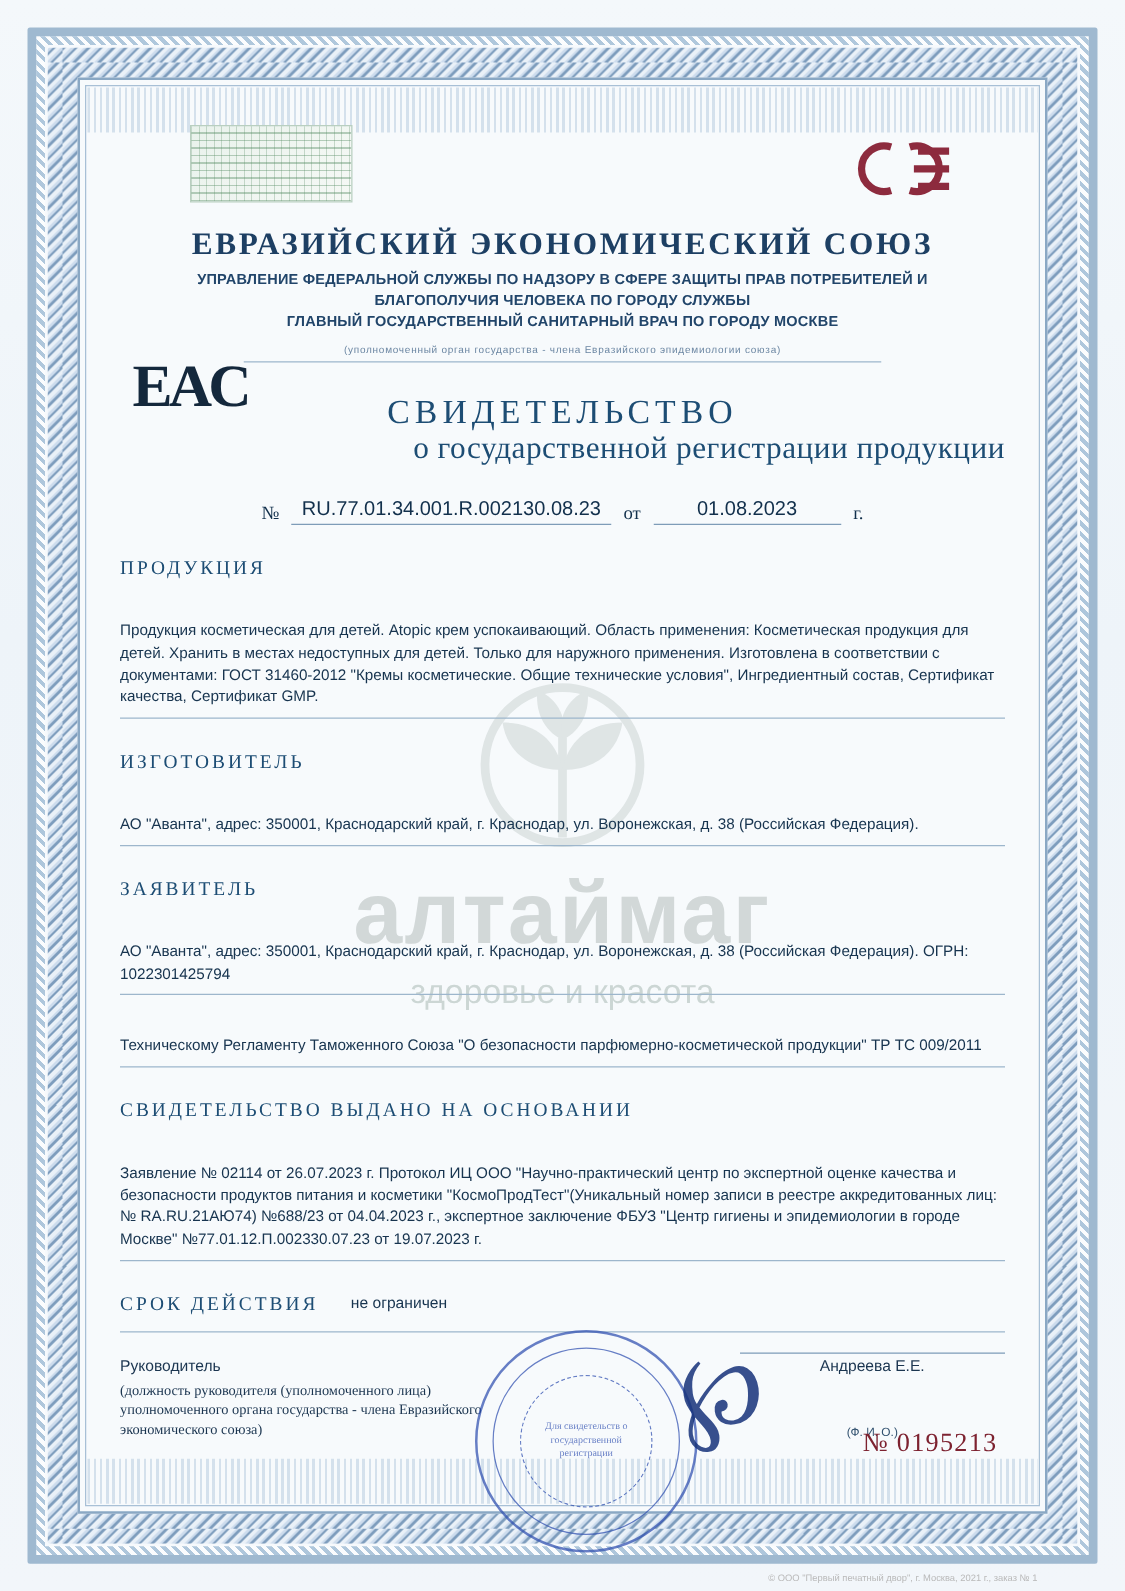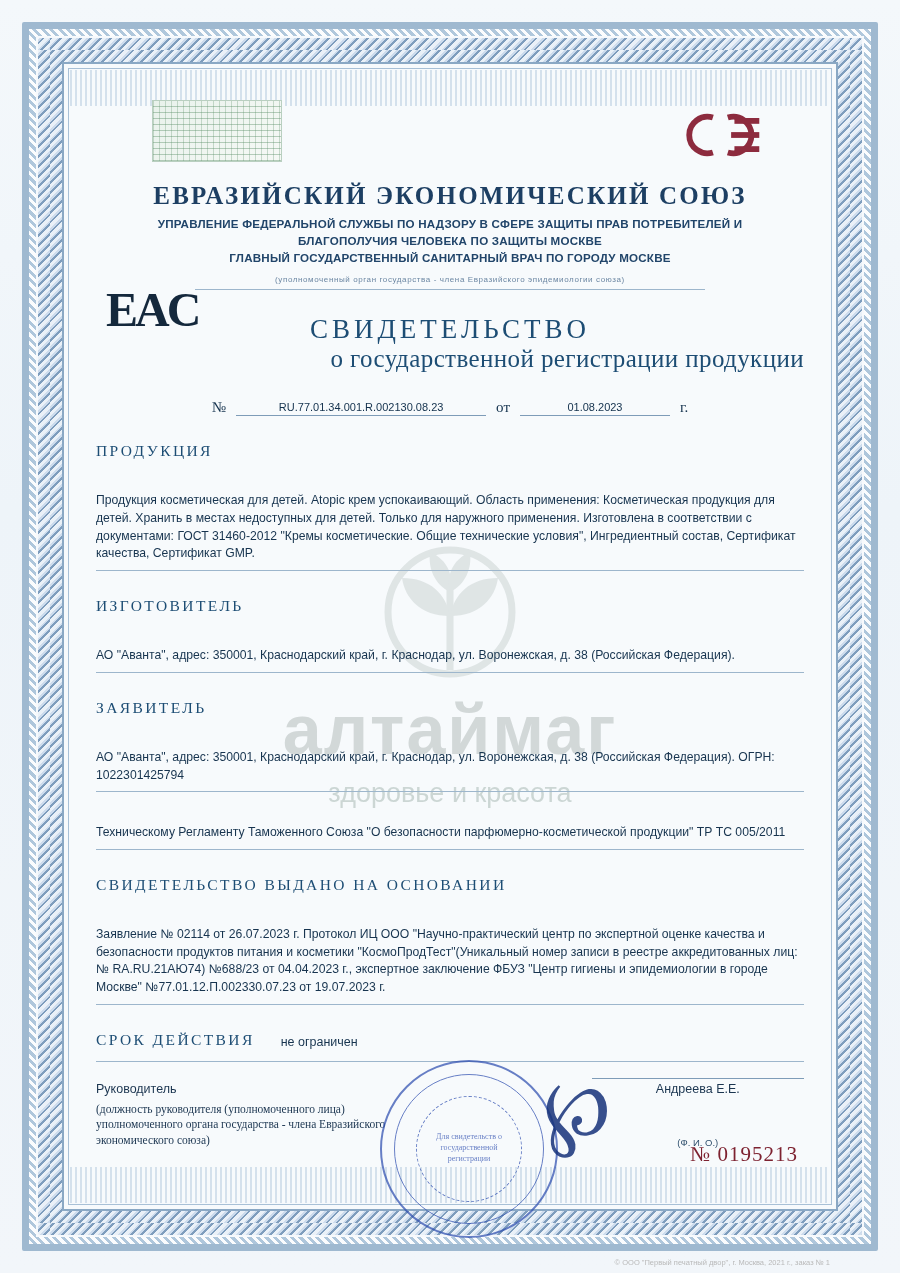--- a/index.html
+++ b/index.html
@@ -142,41 +142,41 @@
     align-items:flex-end;
     justify-content:center;
     gap:10px;
     font-size:14px;
     color:#12304c;
   }
   .numberline .lbl { font-family:"Liberation Serif", serif; font-size:15px; }
   .numberline .val {
     border-bottom:1px solid #7e9cb8;
     min-width:250px; text-align:center; padding:0 8px 2px;
-    font-size:11px;
+    font-size:16px;
   }
   .numberline .val.date { min-width:150px; }
 
   .section { margin-top:26px; }
   .sec-head {
     font-family:"Liberation Serif", serif;
     font-size:15.5px;
     letter-spacing:2.4px;
     color:#1d4d74;
     margin-bottom:5px;
   }
   .sec-body {
     font-size:12.2px;
     line-height:1.45;
     color:#17344f;
     margin-top:32px;
   }
   .sec-line { border-bottom:1px solid #9db6cc; margin-top:7px; }
 
-  .inline-row { display:flex; align-items:center; gap:26px; }
+  .inline-row { display:flex; align-items:flex-start; gap:26px; }
   .inline-row .val { font-size:12.5px; color:#17344f; }
 
   
   .sign-area { margin-top:16px; position:relative; }
   .sign-row {
     display:flex; align-items:flex-end; justify-content:space-between;
     font-size:12.5px;
   }
   .sign-left { width:46%; }
   .sign-right { width:30%; text-align:center; }
@@ -292,21 +292,21 @@
         <path d="M66 35 L100 35"></path>
         <path d="M70 18 L100 18"></path>
         <path d="M70 52 L100 52"></path>
       </g>
     </svg>
 
     <div class="title-block">
       <div class="eaeu-title">ЕВРАЗИЙСКИЙ ЭКОНОМИЧЕСКИЙ СОЮЗ</div>
       <div class="authority">
         <div>УПРАВЛЕНИЕ ФЕДЕРАЛЬНОЙ СЛУЖБЫ ПО НАДЗОРУ В СФЕРЕ ЗАЩИТЫ ПРАВ ПОТРЕБИТЕЛЕЙ И</div>
-        <div>БЛАГОПОЛУЧИЯ ЧЕЛОВЕКА ПО ЗАЩИТЫ МОСКВЕ</div>
+        <div>БЛАГОПОЛУЧИЯ ЧЕЛОВЕКА ПО ГОРОДУ СЛУЖБЫ</div>
         <div>ГЛАВНЫЙ ГОСУДАРСТВЕННЫЙ САНИТАРНЫЙ ВРАЧ ПО ГОРОДУ МОСКВЕ</div>
       </div>
       <div class="auth-note">(уполномоченный орган государства - члена Евразийского эпидемиологии союза)</div>
     </div>
 
     <div class="eac-mark">ЕAC</div>
 
     <div class="cert-word">СВИДЕТЕЛЬСТВО</div>
     <div class="cert-sub">о государственной регистрации продукции</div>
 
@@ -330,21 +330,21 @@
       <div class="sec-line"></div>
     </div>
 
     <div class="section">
       <div class="sec-head">ЗАЯВИТЕЛЬ</div>
       <div class="sec-body">АО "Аванта", адрес: 350001, Краснодарский край, г. Краснодар, ул. Воронежская, д. 38 (Российская Федерация). ОГРН: 1022301425794</div>
       <div class="sec-line"></div>
     </div>
 
     <div class="section">
-      <div class="sec-body">Техническому Регламенту Таможенного Союза "О безопасности парфюмерно-косметической продукции" ТР ТС 005/2011</div>
+      <div class="sec-body">Техническому Регламенту Таможенного Союза "О безопасности парфюмерно-косметической продукции" ТР ТС 009/2011</div>
       <div class="sec-line"></div>
     </div>
 
     <div class="section">
       <div class="sec-head">СВИДЕТЕЛЬСТВО ВЫДАНО НА ОСНОВАНИИ</div>
       <div class="sec-body">Заявление № 02114 от 26.07.2023 г. Протокол ИЦ ООО "Научно-практический центр по экспертной оценке качества и безопасности продуктов питания и косметики "КосмоПродТест"(Уникальный номер записи в реестре аккредитованных лиц: № RA.RU.21АЮ74) №688/23 от 04.04.2023 г., экспертное заключение ФБУЗ "Центр гигиены и эпидемиологии в городе Москве" №77.01.12.П.002330.07.23 от 19.07.2023 г.</div>
       <div class="sec-line"></div>
     </div>
 
     <div class="section">

